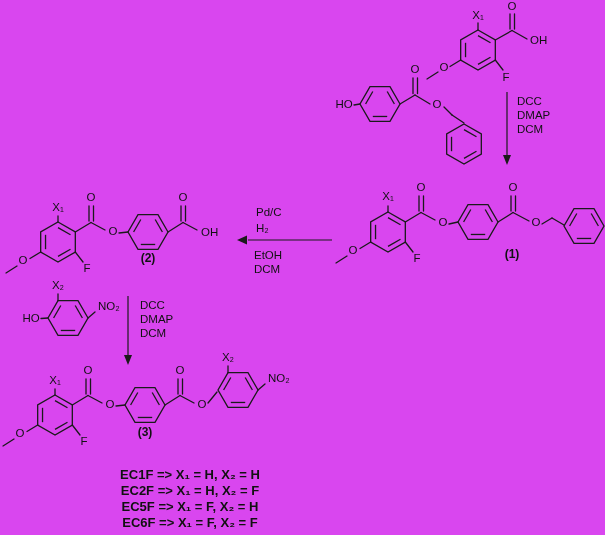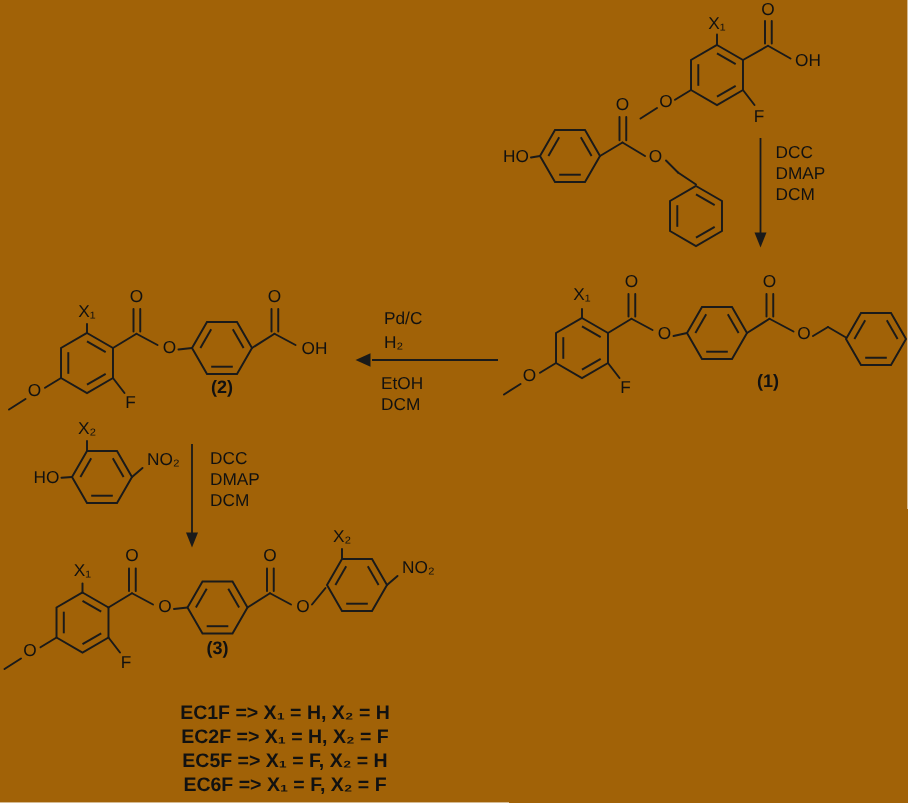--- a/index.html
+++ b/index.html
@@ -1,16 +1,16 @@
 <!DOCTYPE html>
 <html><head>
 <meta charset="utf-8">
 <style>
   html,body{margin:0;padding:0;background:#ffffff;}
-  .canvas{width:605px;height:535px;background:#a16207;position:relative;overflow:hidden;
+  .canvas{width:605px;height:535px;background:#d946ef;position:relative;overflow:hidden;
           font-family:"Liberation Sans","DejaVu Sans",sans-serif;}
   svg{display:block;}
   svg text{font-family:"Liberation Sans","DejaVu Sans",sans-serif;fill:#111;stroke:none;font-size:11.5px;}
   text.cnum{font-weight:bold;font-size:12px;}
   text.reagent{font-size:11.5px;}
   text.legend{font-weight:bold;font-size:13px;text-anchor:middle;}
   .bond{stroke:#1a1a1a;stroke-width:1.3;fill:none;stroke-linecap:round;}
   use{stroke:#1a1a1a;stroke-width:1.3;fill:none;}
   .arrowline{stroke:#1a1a1a;stroke-width:1.2;fill:none;}
   .arrowhead{fill:#1a1a1a;stroke:none;}

